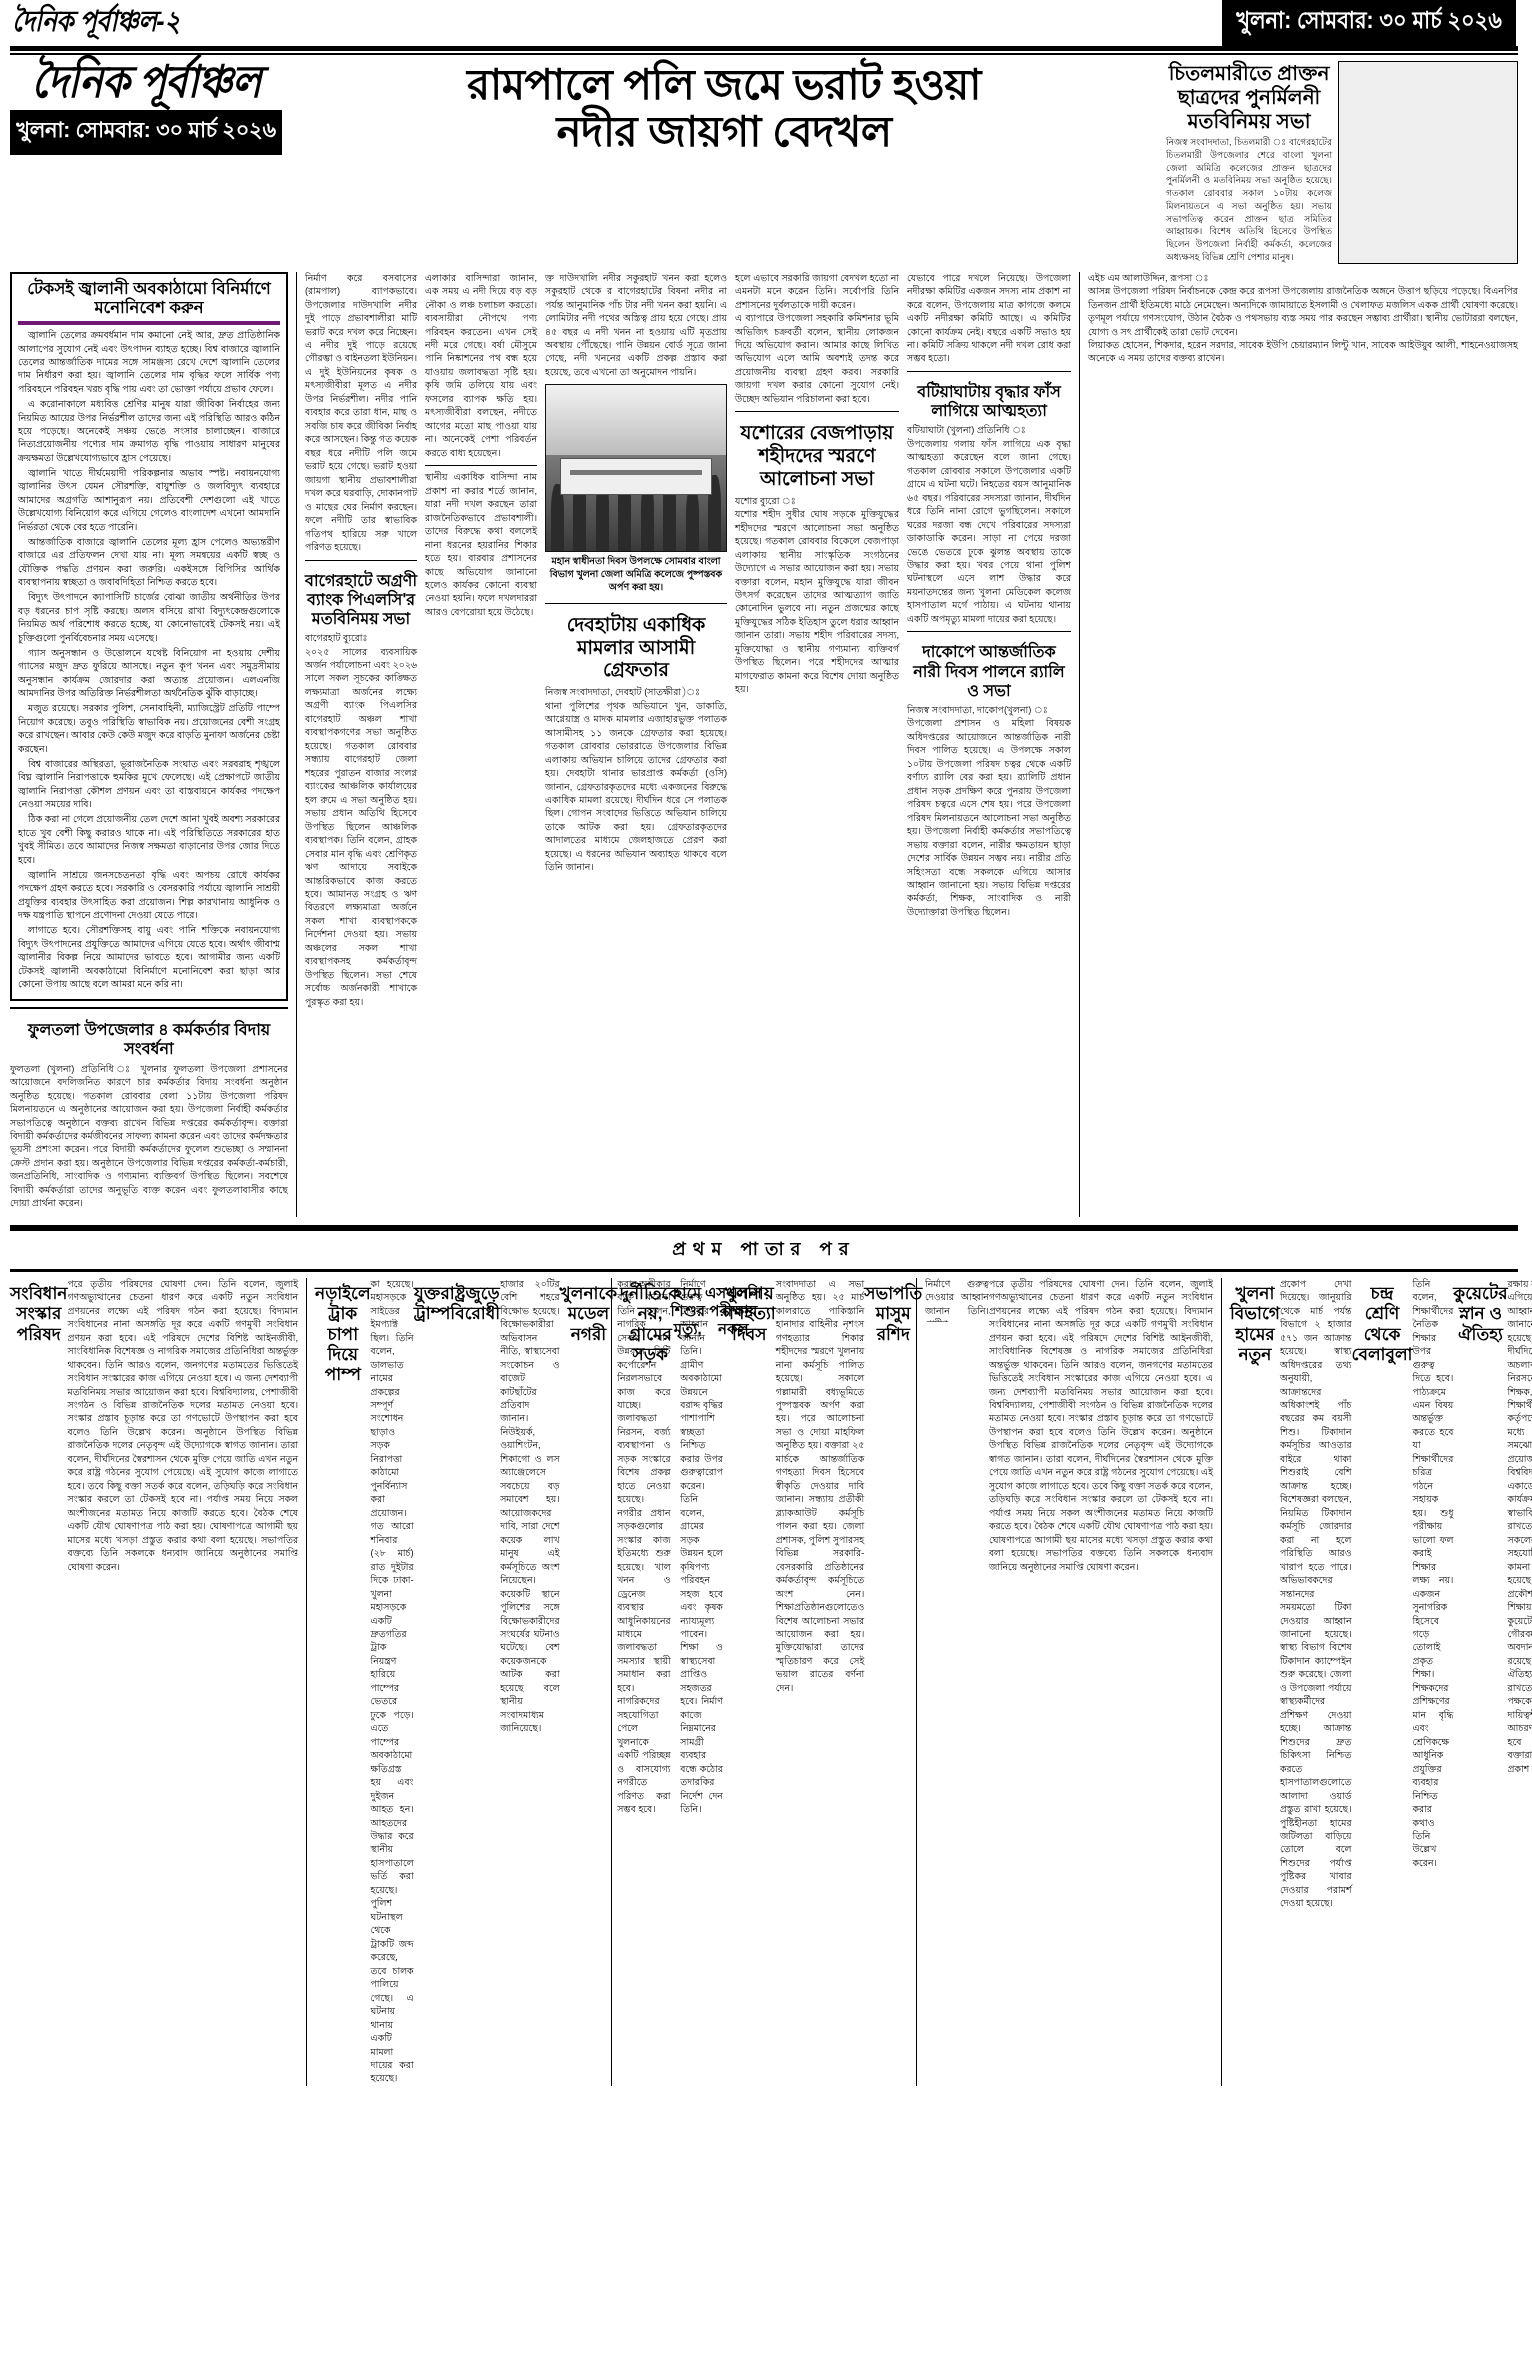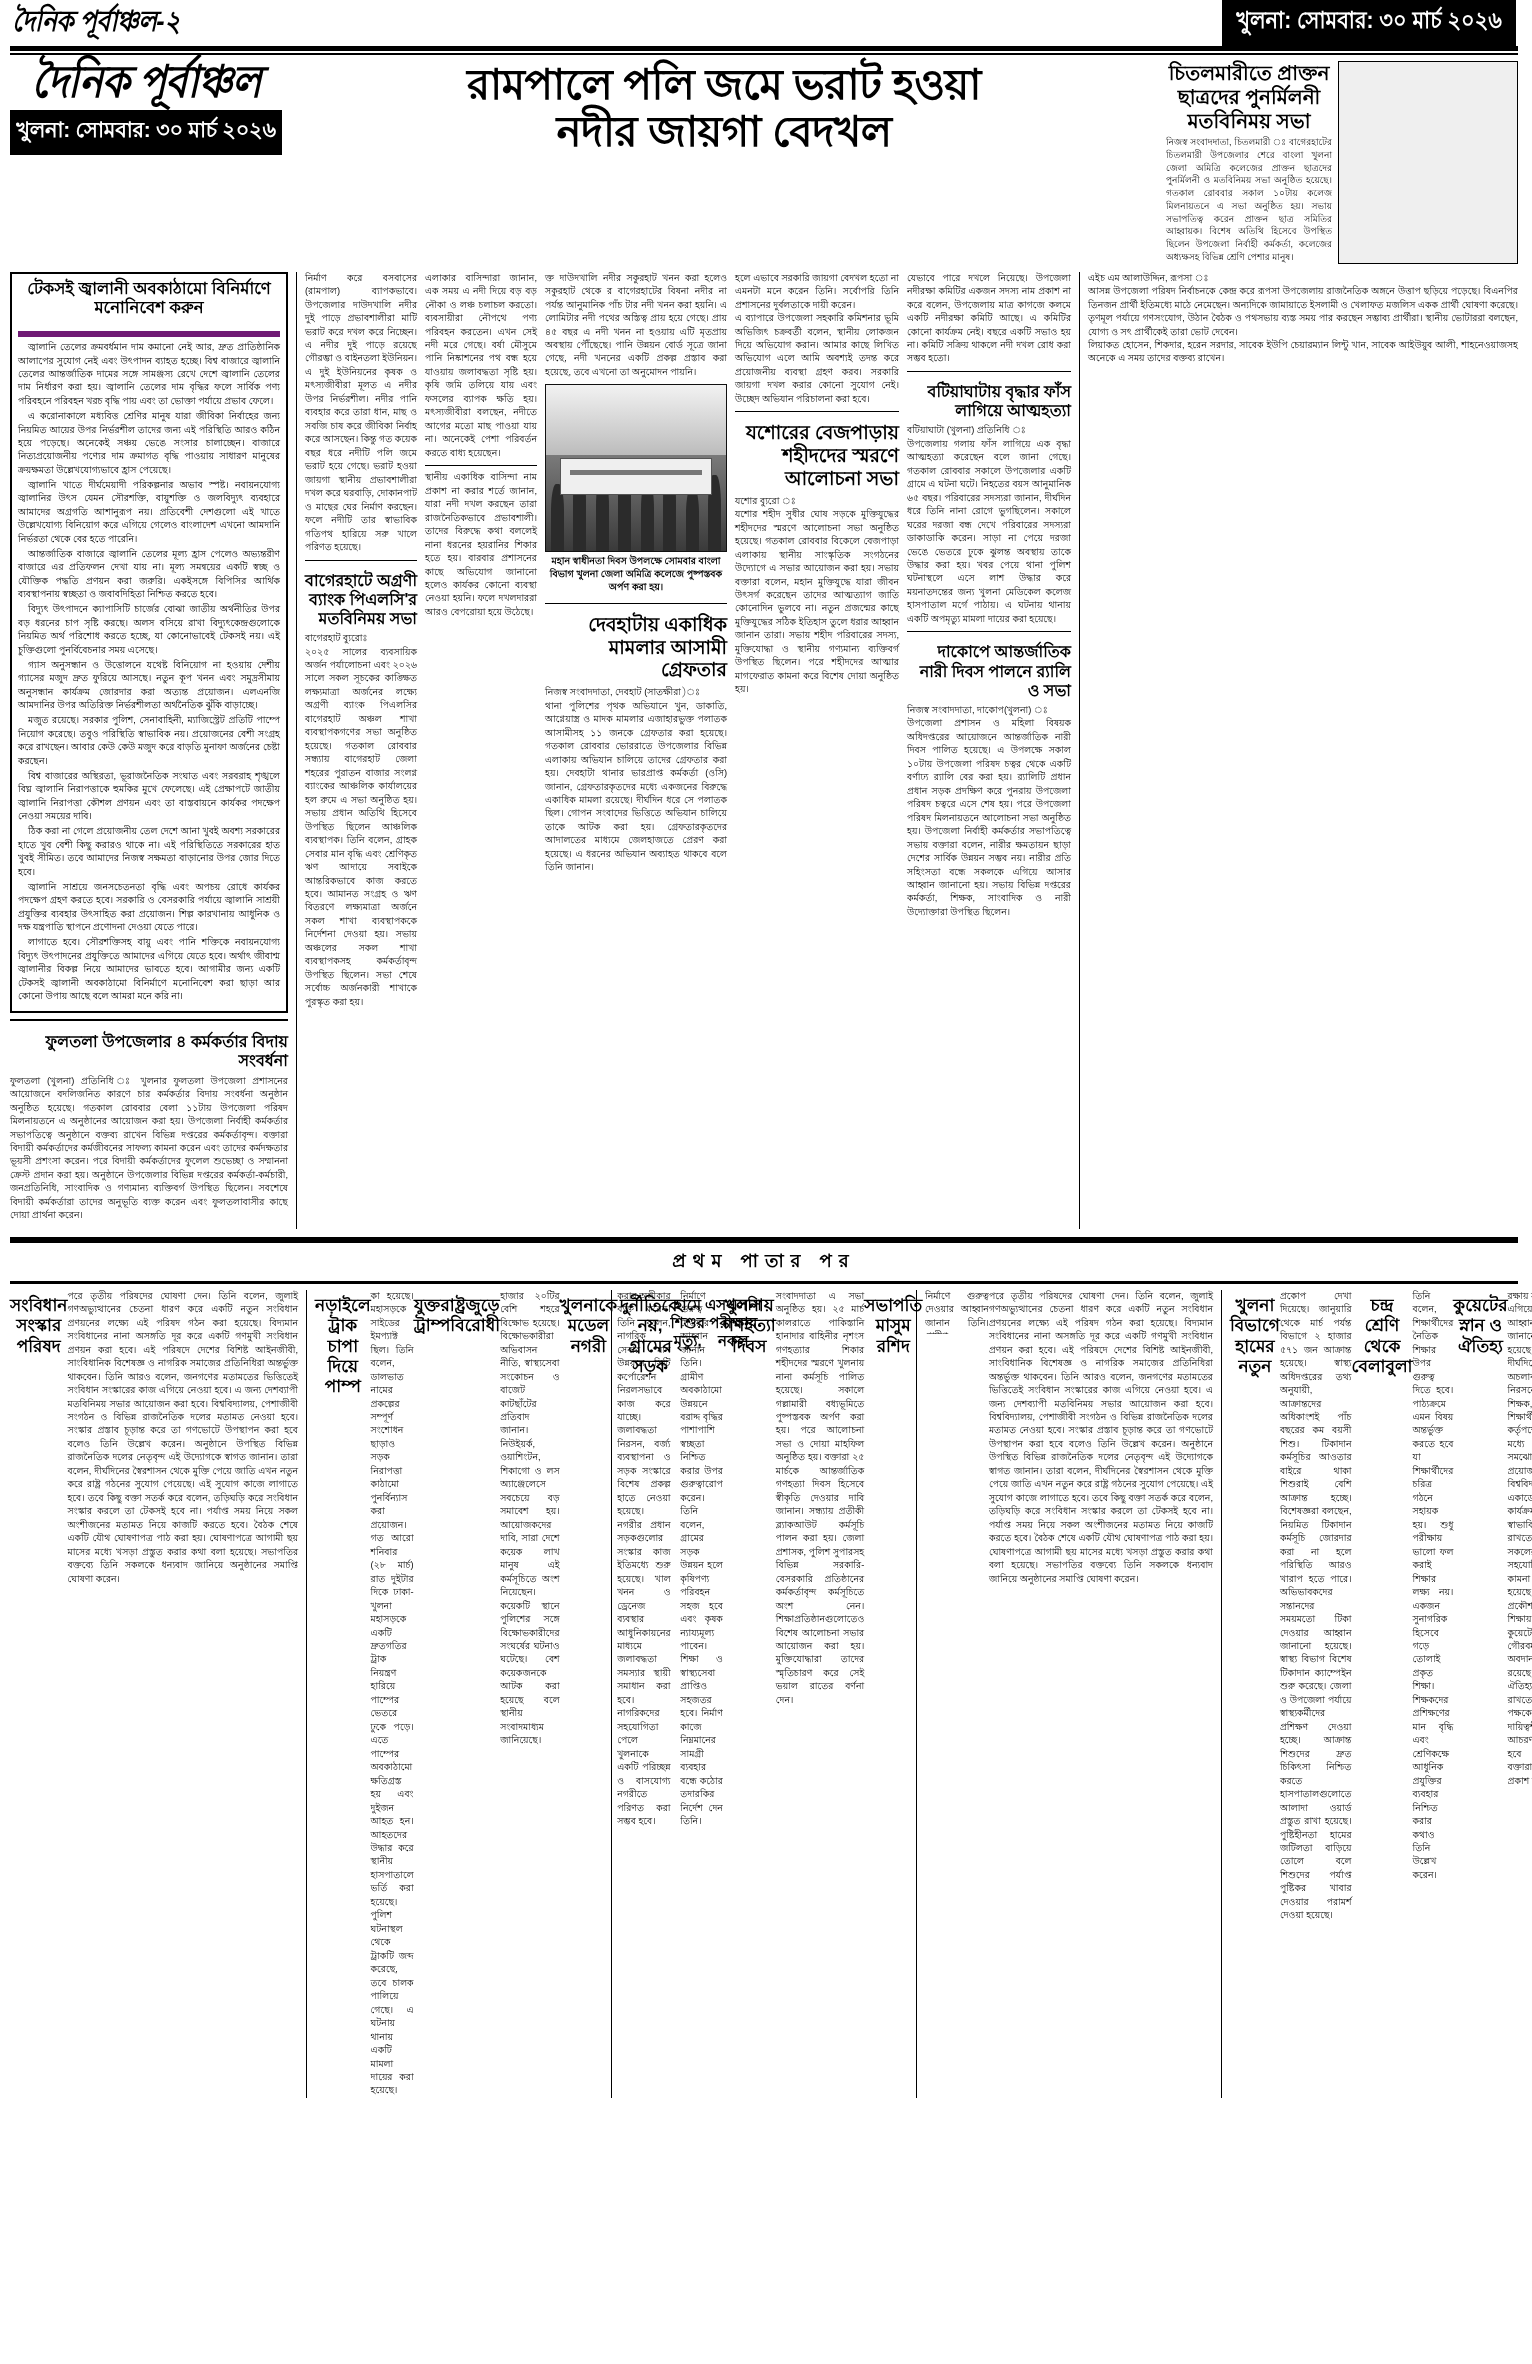--- a/index.html
+++ b/index.html
@@ -184,37 +184,37 @@
   
   .edit-box {
     border: 2px solid #000;
     padding: 5px 6px 6px 6px;
   }
   .edit-h {
     text-align: center;
     font-size: 16.5px;
     font-weight: bold;
     line-height: 1.2;
-    padding-bottom: 13px;
+    padding-bottom: 3px;
     margin-bottom: 4px;
-    border-bottom: 6px solid #701a75;
+    border-bottom: 4px solid #701a75;
   }
   .edit-body {
     font-size: 9.3px;
     line-height: 1.44;
     text-align: justify;
     text-justify: inter-word;
     hyphens: auto;
   }
   .edit-body p { margin-bottom: 2px; text-indent: 10px; }
   .hl-md { font-size: 19px; font-weight: bold; line-height: 1.2;  text-align: center; }
   .hl-sm { font-size: 16px; font-weight: bold; line-height: 1.2;  text-align: center; }
 
   .art { margin-bottom: 6px; }
-  .art-h { margin: 5px 0 4px 0; text-align: right; }
+  .art-h { margin: 5px 0 4px 0; }
   .txt {
     font-size: 9.3px;
     line-height: 1.45;
     text-align: justify;
     text-justify: inter-word;
     color: #0b0b0b;
   }
   .rule { height: 1px; background: #000; margin: 5px 0; }
   .rule-th { height: 2px; background: #000; margin: 6px 0; }
   .vsep { width: 1px; background: #000; align-self: stretch; }

